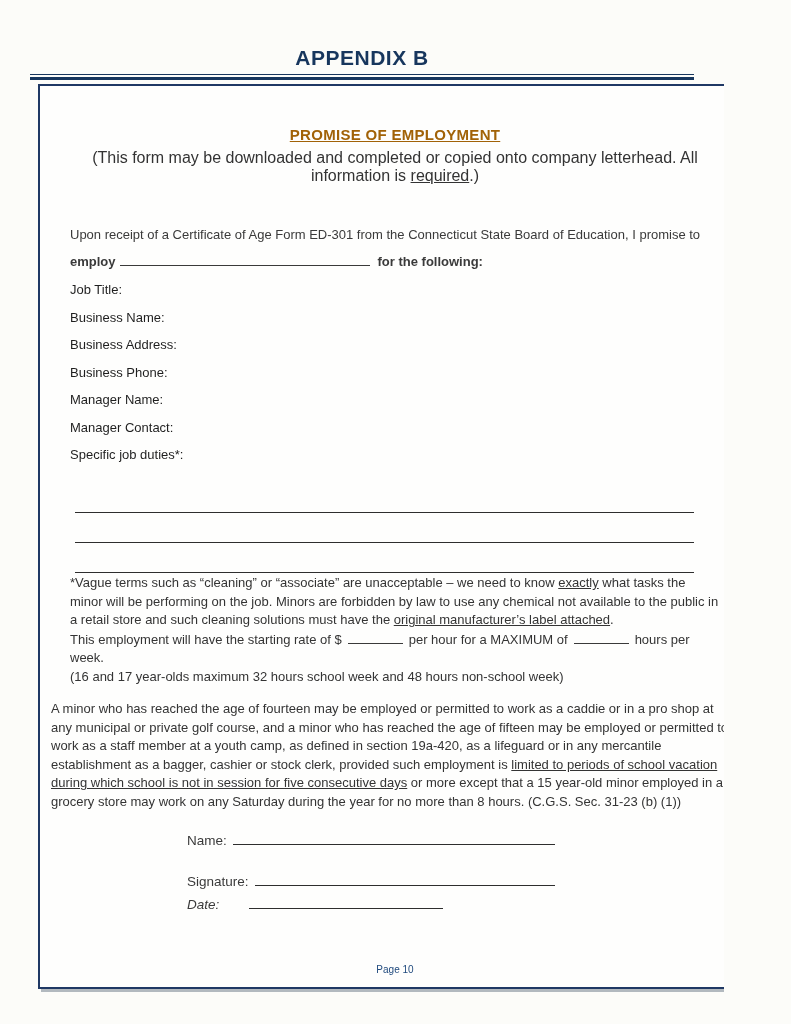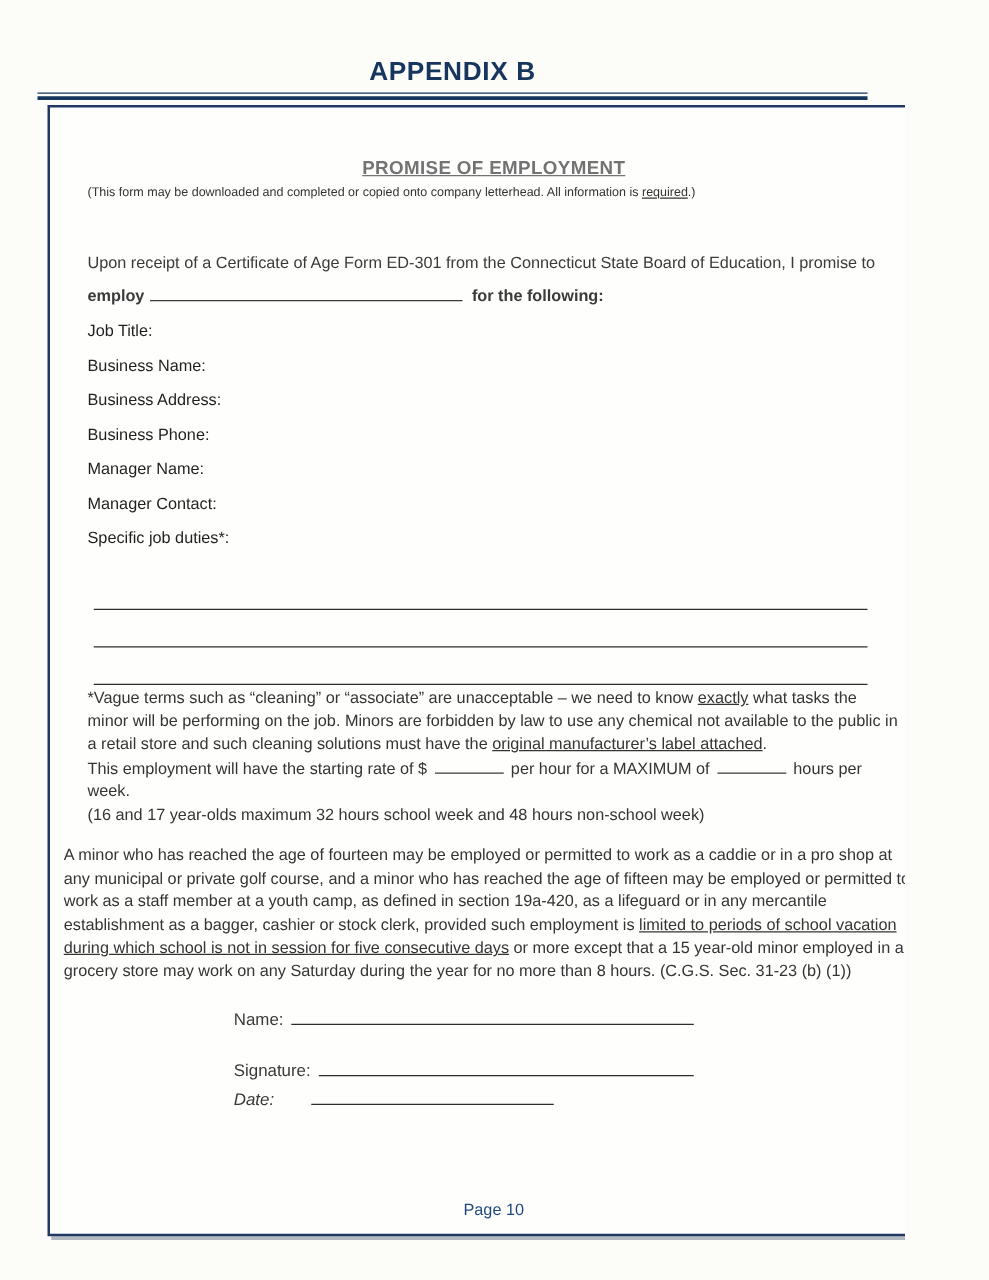--- a/index.html
+++ b/index.html
@@ -38,28 +38,28 @@
     background: #fefefd;
     border: 2px solid #1f3864;
     box-shadow: 3px 3px 0 rgba(68, 84, 106, 0.40);
     padding: 22px 30px 0 30px;
   }
   .form-title {
     margin-top: 18px;
     text-align: center;
     font-size: 15px;
     font-weight: bold;
-    color: #737373;
+    color: #a16207;
     text-decoration: underline;
     letter-spacing: 0.3px;
   }
   .form-subtitle {
     margin-top: 6px;
-    text-align: left;
-    font-size: 10px;
+    text-align: center;
+    font-size: 16px;
     color: #333;
   }
   .u { text-decoration: underline; }
   .intro {
     margin-top: 36px;
     font-size: 13px;
     line-height: 27px;
   }
   .employ-row { font-size: 13px; line-height: 27px; font-weight: bold; }
   .blank {
@@ -106,21 +106,21 @@
   .signature-line { width: 300px; margin-left: 6px; }
   .authorized-caption { margin-left: 102px; margin-top: 4px; font-size: 13px; }
   .date-row { margin-top: 6px; font-style: italic; }
   .date-line { width: 194px; margin-left: 30px; }
   .page-footer {
     position: absolute;
     left: 0;
     bottom: 12px;
     width: 100%;
     text-align: center;
-    font-size: 13px;
+    font-size: 10px;
     color: #1f497d;
   }
 </style>
 </head>
 <body>
 
 <div class="page">
 
   <div class="appendix-title">APPENDIX B</div>
   <div class="double-rule"></div>

